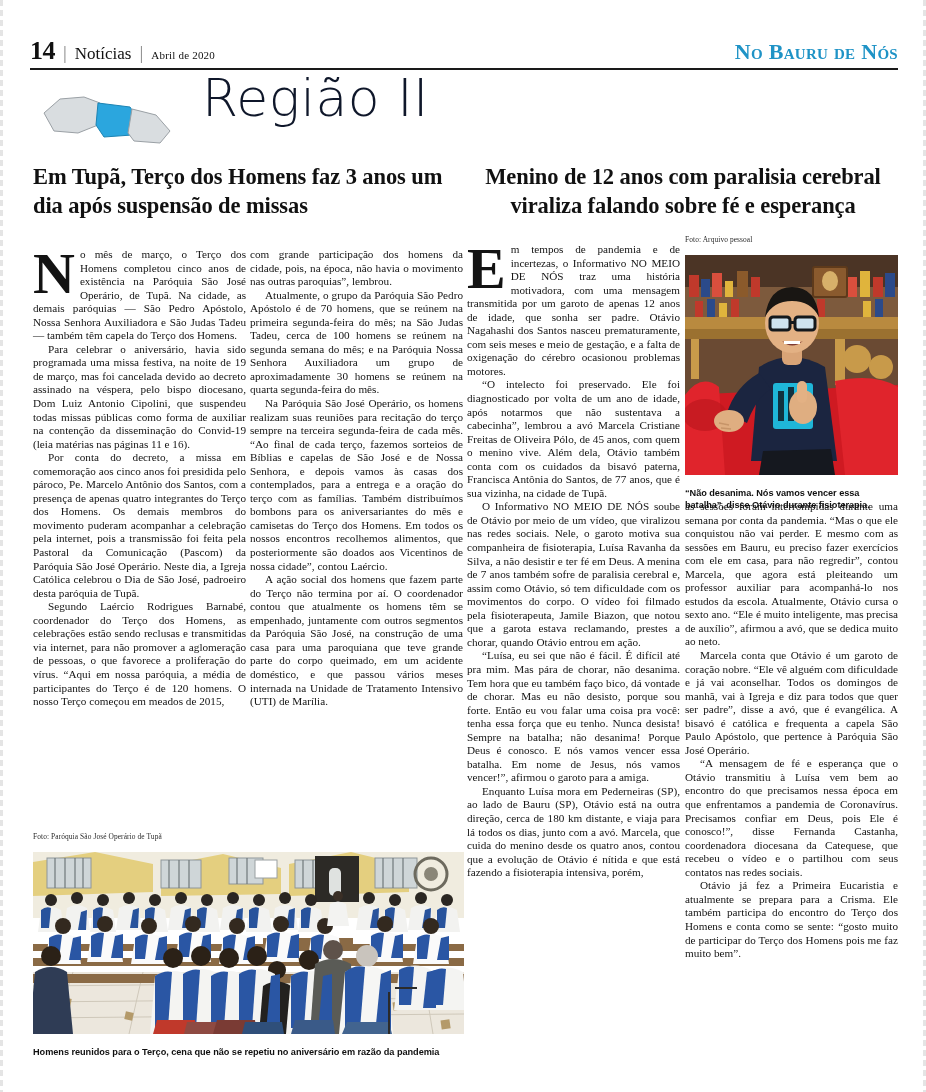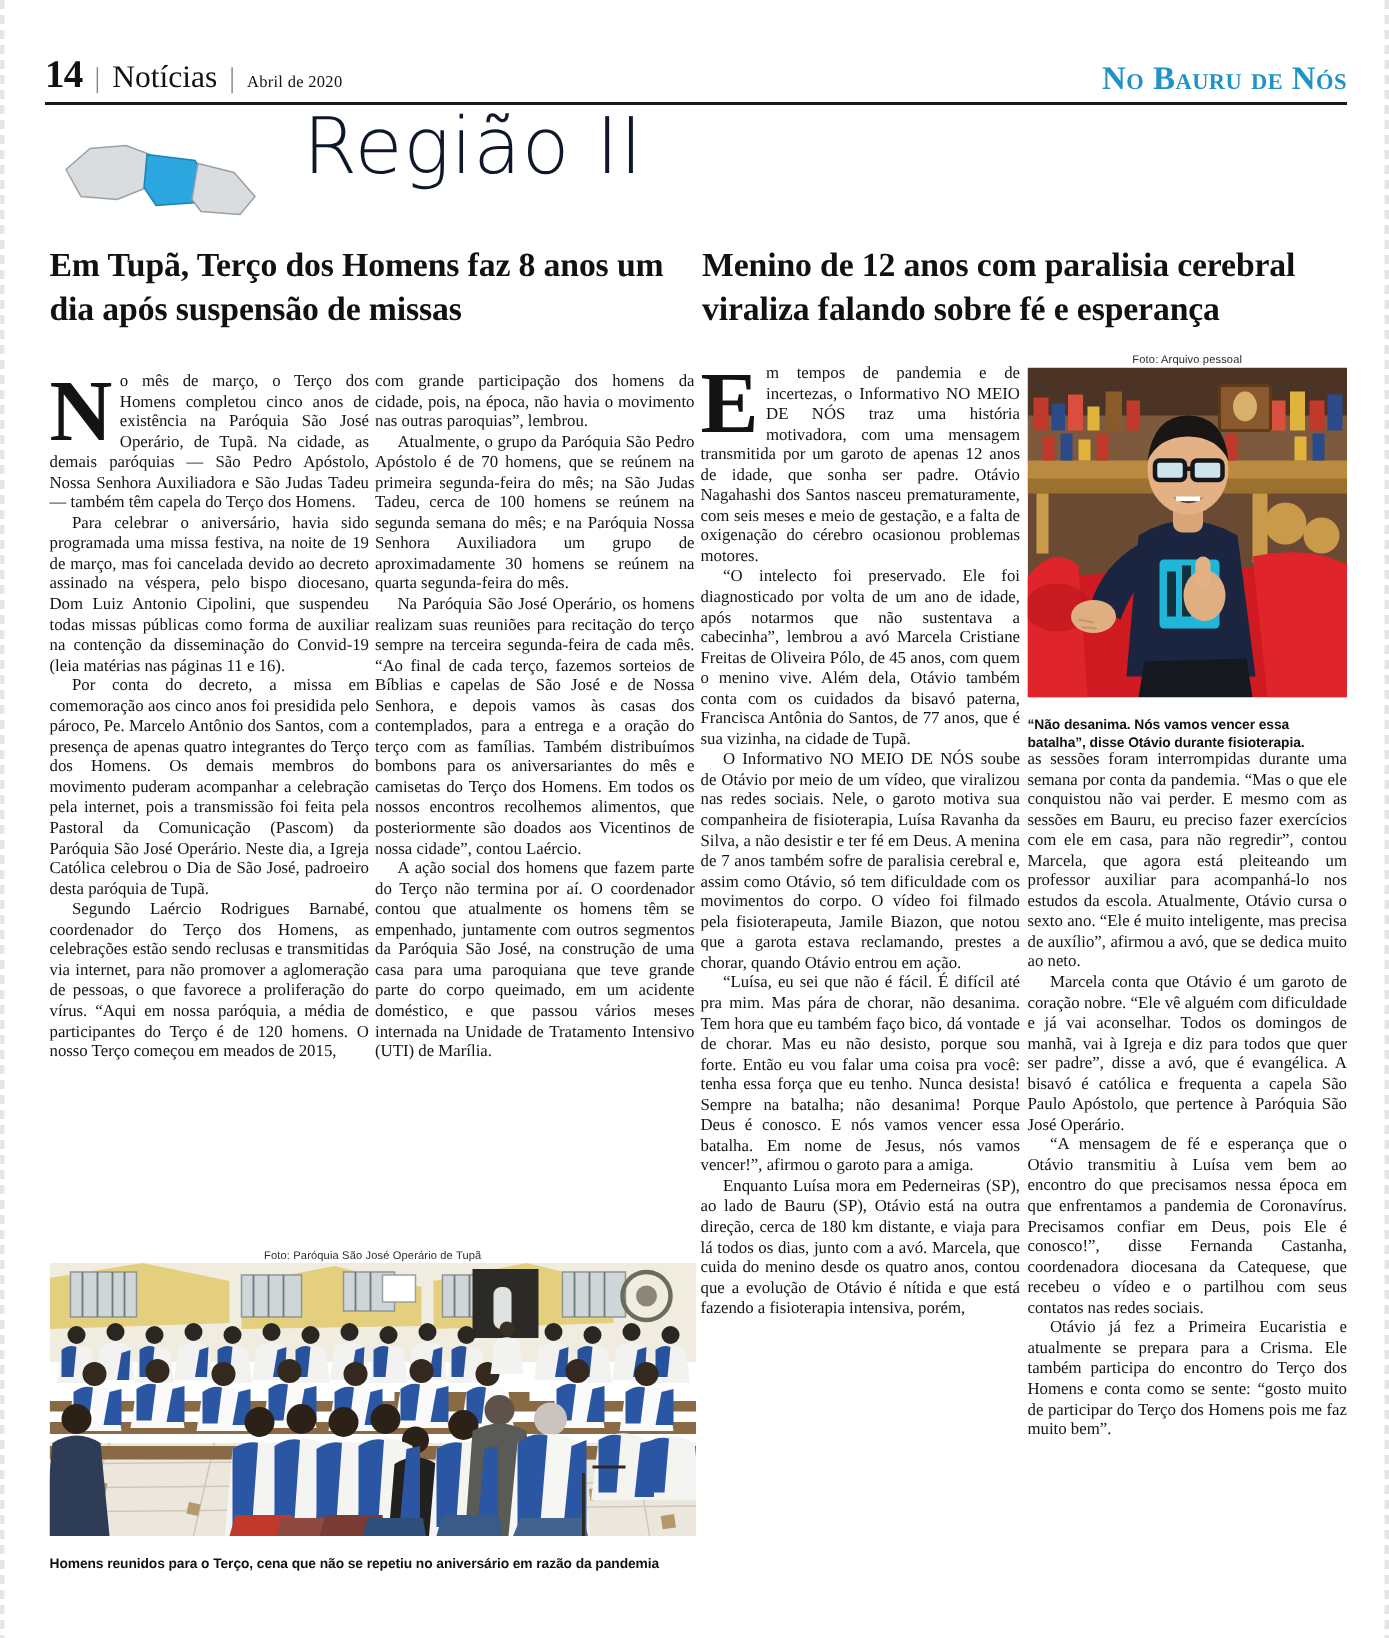--- a/index.html
+++ b/index.html
@@ -36,21 +36,21 @@
   }
   .folio{
     font-family:"Liberation Serif", serif;
     font-weight:bold;font-size:26px;line-height:26px;
     letter-spacing:-0.5px;
   }
   .mbar{
     display:inline-block;color:#888;font-size:19px;
     margin:0 8px;font-weight:300;
   }
-  .section-name{font-size:21px;}
+  .section-name{font-size:17px;}
   .issue-date{font-size:11px;letter-spacing:.2px;}
   .mast-right{
     position:absolute;right:0;bottom:5px;
     color:#1f93c6;
     font-family:"Liberation Serif", serif;
     font-weight:bold;
     font-size:22px;
     letter-spacing:.3px;
     font-variant:small-caps;
     text-transform:none;
@@ -77,21 +77,21 @@
   
   .hl{
     position:absolute;
     font-family:"Liberation Serif", serif;
     font-weight:bold;
     font-size:22.5px;
     line-height:29px;
     letter-spacing:-.1px;
   }
   .hl-left{left:33px;top:162px;width:432px;}
-  .hl-right{left:468px;top:162px;width:430px;}
+  .hl-right{left:468px;top:162px;width:430px;text-align:center;}
 
   
   .col{
     position:absolute;
     width:213px;
     font-size:11.2px;
     line-height:13.55px;
     text-align:justify;
     text-justify:inter-word;
     hyphens:manual;
@@ -111,26 +111,26 @@
     font-family:"Liberation Serif", serif;
     font-weight:bold;
     font-size:58px;
     line-height:46px;
     padding:2px 5px 0 0;
     margin-top:1px;
   }
 
   
   .credit{
-    font-family:Liberation Sans, sans-serif;
+    font-family:Liberation Serif, serif;
     font-size:7.4px;
     color:#2a2a2a;
-    text-align:center;
+    text-align:left;
     letter-spacing:.1px;
-    margin-bottom:1px;
+    margin-bottom:11px;
   }
   .caption{
     font-family:"Liberation Sans", sans-serif;
     font-size:9.2px;
     font-weight:bold;
     line-height:12px;
     color:#111;
     margin-top:12px;
     letter-spacing:-.05px;
   }
@@ -173,21 +173,21 @@
     <div class="region-map">
       <svg width="140" height="58" viewBox="0 0 140 58" aria-hidden="true">
         <path d="M6 22 L22 8 L46 6 L62 12 L60 34 L40 42 L16 40 Z" fill="#d9dde0" stroke="#9aa0a5" stroke-width="1"></path>
         <path d="M60 12 L92 16 L100 28 L94 44 L66 46 L58 34 Z" fill="#2ba6de" stroke="#1c83b3" stroke-width="1"></path>
         <path d="M94 18 L118 24 L132 40 L122 52 L96 50 L90 42 Z" fill="#d9dde0" stroke="#9aa0a5" stroke-width="1"></path>
       </svg>
     </div>
     <div class="region-title" style="color: #0f172a;">Região II</div>
   </div>
 
-  <div class="hl hl-left">Em Tupã, Terço dos Homens faz 8 anos um dia após suspensão de missas</div>
+  <div class="hl hl-left">Em Tupã, Terço dos Homens faz 3 anos um dia após suspensão de missas</div>
   <div class="hl hl-right">Menino de 12 anos com paralisia cerebral viraliza falando sobre fé e esperança</div>
 
   <div class="col c1">
     <p class="first"><span class="dropcap">N</span><span>o mês de março, o Terço dos Homens completou cinco anos de existência na Paróquia São José Operário, de Tupã. Na cidade, as demais paróquias — São Pedro Apóstolo, Nossa Senhora Auxiliadora e São Judas Tadeu — também têm capela do Terço dos Homens.</span></p>
     <p>Para celebrar o aniversário, havia sido programada uma missa festiva, na noite de 19 de março, mas foi cancelada devido ao decreto assinado na véspera, pelo bispo diocesano, Dom Luiz Antonio Cipolini, que suspendeu todas missas públicas como forma de auxiliar na contenção da disseminação do Convid-19 (leia matérias nas páginas 11 e 16).</p>
     <p>Por conta do decreto, a missa em comemoração aos cinco anos foi presidida pelo pároco, Pe. Marcelo Antônio dos Santos, com a presença de apenas quatro integrantes do Terço dos Homens. Os demais membros do movimento puderam acompanhar a celebração pela internet, pois a transmissão foi feita pela Pastoral da Comunicação (Pascom) da Paróquia São José Operário. Neste dia, a Igreja Católica celebrou o Dia de São José, padroeiro desta paróquia de Tupã.</p>
     <p>Segundo Laércio Rodrigues Barnabé, coordenador do Terço dos Homens, as celebrações estão sendo reclusas e transmitidas via internet, para não promover a aglomeração de pessoas, o que favorece a proliferação do vírus. “Aqui em nossa paróquia, a média de participantes do Terço é de 120 homens. O nosso Terço começou em meados de 2015,</p>
   </div>
 
   <div class="col c2">

